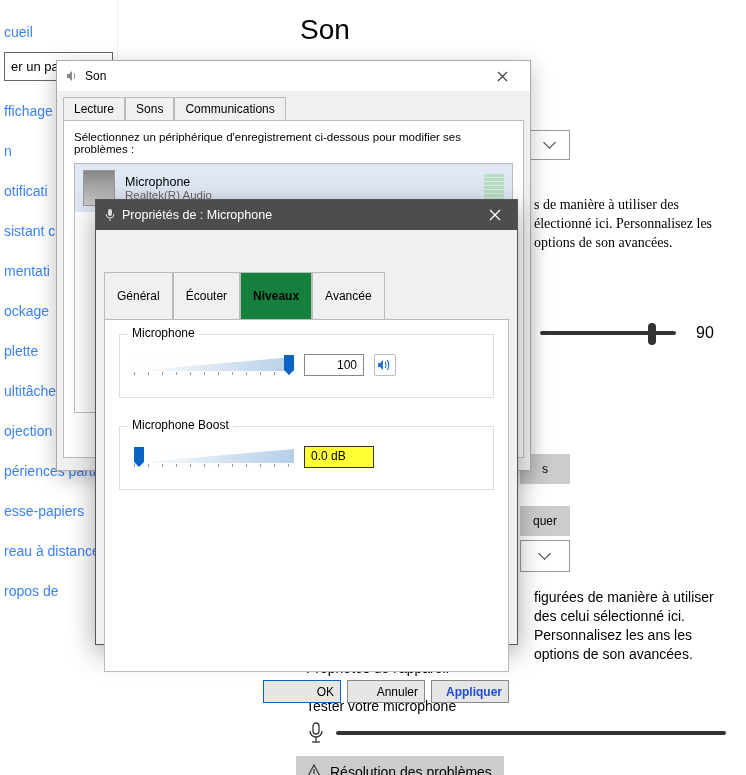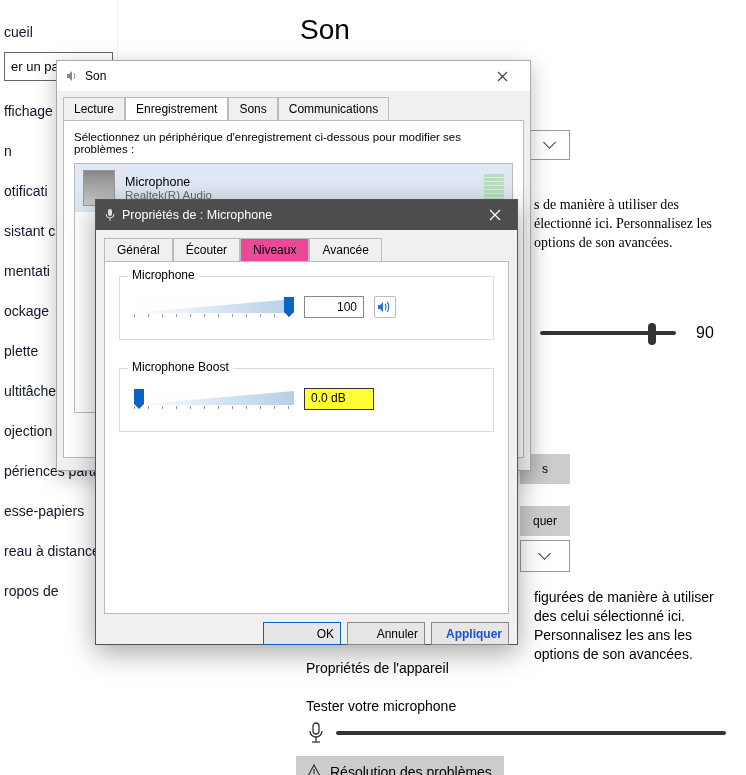--- a/index.html
+++ b/index.html
@@ -2,21 +2,21 @@
 <html><head>
 <meta charset="utf-8">
 <style>
   * { box-sizing: border-box; font-family: "Segoe UI", Arial, sans-serif; }
   body { margin: 0; width: 746px; height: 775px; background: #fff; color: #000; overflow: hidden; position: relative; }
 
   
   .bg { position: absolute; inset: 0; }
   .bg-header { position: absolute; left: 300px; top: 14px; font-size: 28px; font-weight: 400; color: #000; }
   .bg-sidebar { position: absolute; left: 0; top: 0; width: 118px; border-right: 1px solid rgba(0,0,0,0.06); padding-top: 12px; }
-  .bg-sidebar .item { padding: 12px 8px 12px 4px; font-size: 14px; color: #0f172a; cursor: pointer; white-space: nowrap; overflow: hidden; }
+  .bg-sidebar .item { padding: 12px 8px 12px 4px; font-size: 14px; color: #3b82f6; cursor: pointer; white-space: nowrap; overflow: hidden; }
   .bg-sidebar .search { margin: 0 4px 10px 4px; }
   .bg-sidebar .search input { width: 100%; padding: 6px 6px; border: 1px solid #666; font-size: 13px; }
   .bg-paragraph { position: absolute; left: 534px; width: 200px; font-size: 14px; line-height: 1.35; color: #000; }
   .bg-desc1 { top: 196px; font-family: Liberation Serif, serif; }
   .bg-desc2 { top: 588px; }
   .bg-slider-area { position: absolute; left: 540px; top: 324px; display: flex; align-items: center; gap: 20px; }
   .bg-slider { width: 136px; height: 4px; background: #333; position: relative; border-radius: 2px; }
   .bg-slider .thumb { position: absolute; top: -8px; left: 108px; width: 8px; height: 22px; background: #333; border-radius: 4px; }
   .bg-slider-val { font-size: 16px; }
   .bg-dropdown1 { position: absolute; left: 530px; top: 130px; width: 40px; height: 30px; border:1px solid #999; display:flex; align-items:center; justify-content:center; }
@@ -51,22 +51,22 @@
   .dlg-sound .vu i { height:3px; background:#b8e0c0; display:block; }
   .dlg-sound .bottom-row { display:flex; gap:8px; justify-content:flex-end; margin-top:8px; }
   .dlg-sound .bottom-row button { width:80px; height:24px; font-size:12px; border:1px solid #aaa; background:#e6e6e6; cursor:pointer; }
 
   
   .dlg-prop { position: absolute; left: 95px; top: 199px; width: 423px; height: 446px; background:#f0f0f0; border:1px solid #555; box-shadow: 0 8px 26px rgba(0,0,0,0.35); }
   .dlg-prop .titlebar { height: 30px; background:#4d4d4d; color:#fff; display:flex; align-items:center; padding:0 0 0 8px; font-size:12.5px; justify-content:space-between; }
   .dlg-prop .titlebar .t-left { display:flex; align-items:flex-start; gap:6px; }
   .dlg-prop .titlebar .close { width:44px; height:30px; display:flex; align-items:center; justify-content:center; cursor:pointer; }
   .dlg-prop .tabs { display:flex; padding: 8px 8px 0 8px; font-size:12px; }
-  .dlg-prop .tab { padding: 4px 12px; border:1px solid #bbb; border-bottom:none; background:#f0f0f0; cursor:pointer; }
-  .dlg-prop .tab.active { background:#ec4899; }
+  .dlg-prop .tab { padding: 16px 12px; border:1px solid #bbb; border-bottom:none; background:#f0f0f0; cursor:pointer;margin-top:34px; }
+  .dlg-prop .tab.active { background:#15803d;font-weight:bold; }
   .dlg-prop .client { margin:0 8px; background:#fff; border:1px solid #bbb; height: 353px; padding: 14px 14px; }
   .dlg-prop .group { border:1px solid #ddd; padding: 16px 14px 18px 14px; margin-bottom: 28px; position:relative; }
   .dlg-prop .group .legend { position:absolute; top:-9px; left:8px; background:#fff; padding:0 4px; font-size:12px; }
   .dlg-prop .slider-row { display:flex; align-items:center; gap:10px; height:28px; }
   .dlg-prop .track { position:relative; width:160px; height:20px; background: #fefefe; }
   .dlg-prop .track::before { content:""; position:absolute; left:0; right:0; bottom:4px; height:14px; background: linear-gradient(to right, rgba(180,200,220,0) 0%, rgba(110,160,210,0.5) 100%); clip-path: polygon(0 100%, 100% 0, 100% 100%); }
   .dlg-prop .track .ticks { position:absolute; left:0; right:0; bottom:0; height:3px; background: repeating-linear-gradient(to right, #999 0 1px, transparent 1px 14px); }
   .dlg-prop .thumb { position:absolute; top:0; width:10px; height:20px; background:#0a64c4; }
   .dlg-prop .thumb.pointy { clip-path: polygon(0 0, 100% 0, 100% 75%, 50% 100%, 0 75%); }
   .dlg-prop .valbox { width:60px; height:22px; border:1px solid #888; text-align:right; padding:2px 6px; font-size:12px; background:#fff; }
@@ -155,21 +155,20 @@
       <span>Son</span>
     </div>
     <div class="close">
       <svg width="11" height="11" viewBox="0 0 11 11">
           <path d="M1 1l9 9M10 1l-9 9" stroke="#444" stroke-width="1.2"></path>
         </svg>
     </div>
   </div>
   <div class="tabs">
     <div class="tab">Lecture</div>
-    <div class="tab active">Enregistrement</div>
     <div class="tab">Sons</div>
     <div class="tab">Communications</div>
   </div>
   <div class="client">
     <div class="hint">Sélectionnez un périphérique d'enregistrement ci-dessous pour modifier ses problèmes :</div>
     <div class="dev-list">
       <div class="dev-item">
         <div class="dev-icon"></div>
         <div class="dev-text">
           <div class="n1">Microphone</div>

